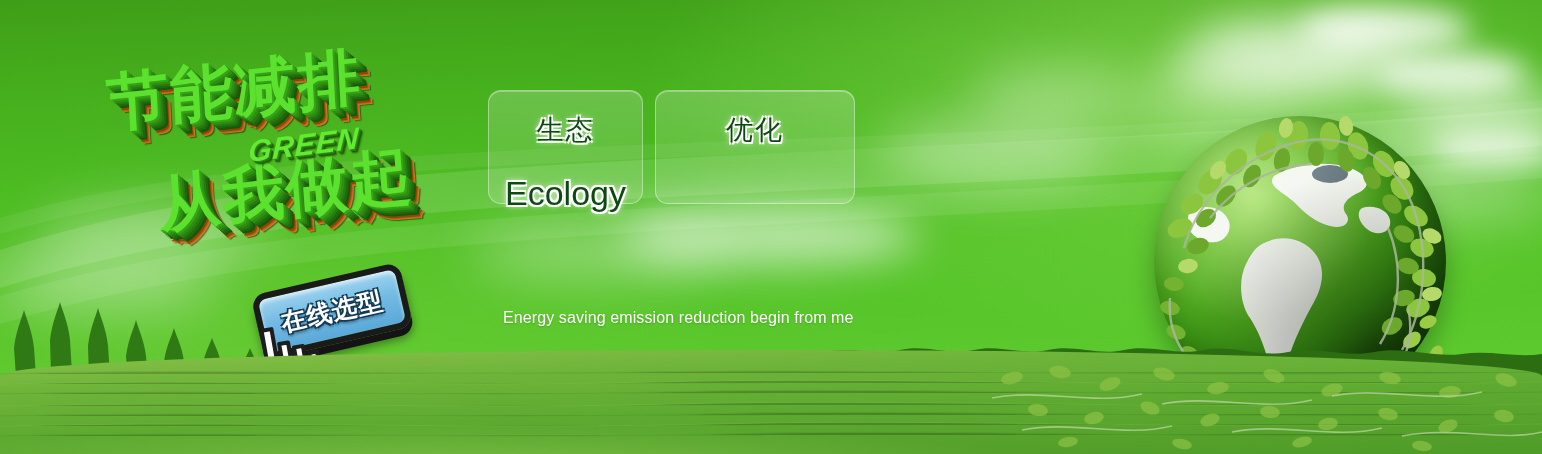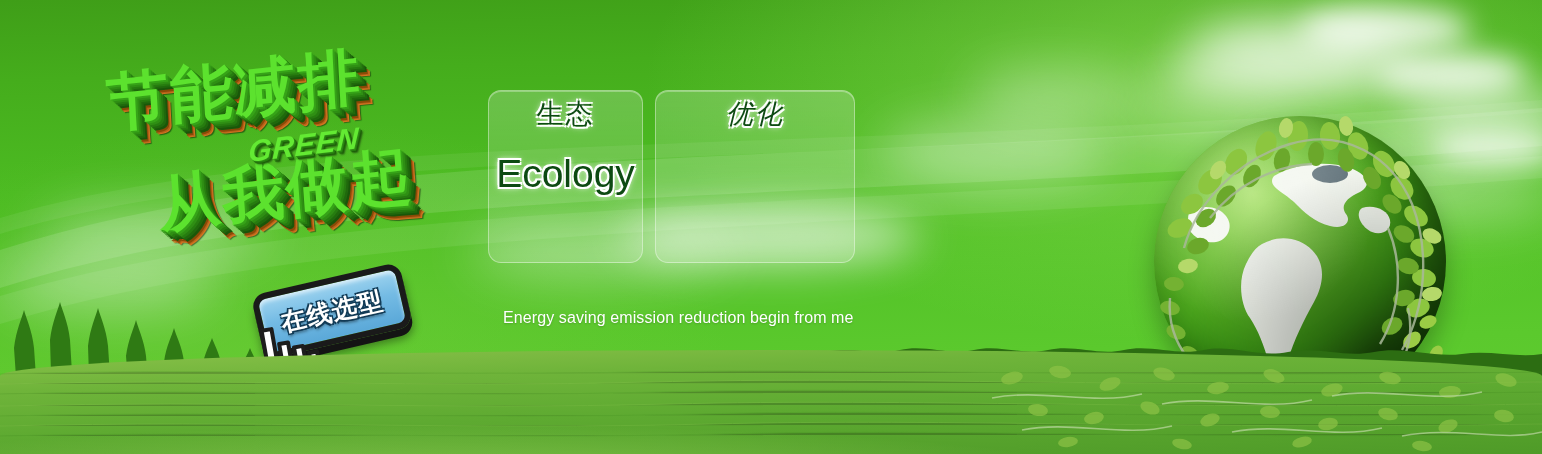--- a/index.html
+++ b/index.html
@@ -66,34 +66,34 @@
   }
   .hand-cursor{position:absolute;left:238px;top:318px;pointer-events:none;}
 
   
   .cards{position:absolute;left:488px;top:90px;display:flex;gap:12px;align-items:flex-start;}
   .card{
     border-radius:13px;
     background:linear-gradient(180deg,rgba(255,255,255,.20) 0%,rgba(255,255,255,.12) 55%,rgba(255,255,255,.17) 100%);
     border:1px solid rgba(255,255,255,.38);
     box-shadow:inset 0 1px 0 rgba(255,255,255,.30);
-    height:173px;padding:0 0 0 0;
+    height:114px;padding:16px 0 0 0;
     display:flex;flex-direction:column;align-items:center;justify-content:flex-start;cursor:pointer;
   }
   .card.c1{width:155px;}
   .card.c2{width:255px;}
-  .card.c3{width:200px;font-style:italic;}
+  .card.c3{width:200px;}
   .card-cn{
     font-size:27px;color:#0d4a12;line-height:1.1;margin-top:8px;letter-spacing:2px;
     font-family:"DejaVu Sans","Liberation Sans",sans-serif;
     text-shadow:-1.6px -1.6px 0 #fff,1.6px -1.6px 0 #fff,-1.6px 1.6px 0 #fff,1.6px 1.6px 0 #fff,
                 0 0 5px rgba(255,255,255,.95),0 0 9px rgba(255,255,255,.8);
   }
   .card-en{
-    font-size:39px;color:#0d4a12;margin-top:23px;white-space:nowrap;
+    font-size:34px;color:#0d4a12;margin-top:29px;white-space:nowrap;
     text-shadow:-1.6px -1.6px 0 #fff,1.6px -1.6px 0 #fff,-1.6px 1.6px 0 #fff,1.6px 1.6px 0 #fff,
                 0 0 5px rgba(255,255,255,.95),0 0 9px rgba(255,255,255,.8);
   }
 
   
   .tagline{
     position:absolute;left:503px;top:261px;font-size:16px;color:#ffffff;letter-spacing:.1px;
     text-shadow:0 1px 2px rgba(0,0,0,.18);white-space:nowrap;margin-top:48px;
   }
 

